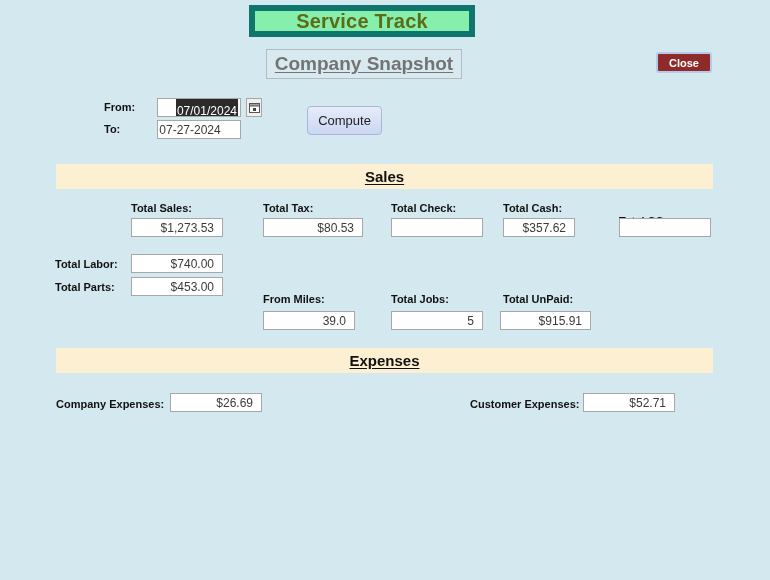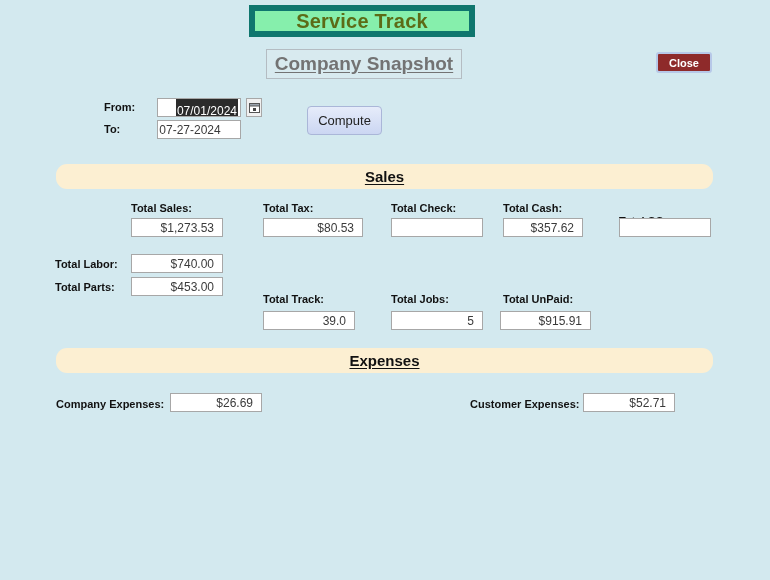--- a/index.html
+++ b/index.html
@@ -157,41 +157,40 @@
   
   .section-bar {
     position: absolute;
     left: 56px;
     width: 657px;
     height: 25px;
     background: #fcefd2;
     display: flex;
     align-items: center;
     justify-content: center;
-    border-radius: 11px;
   }
   .section-bar .txt {
     font-size: 15px;
     font-weight: bold;
     color: #111111;
     text-decoration: underline;
     text-underline-offset: 2px;
   }
   #sales-bar { top: 164px; }
   #expenses-bar { top: 348px; }
 
   
   #lbl-total-sales  { left: 131px; top: 202px; }
   #in-total-sales   { left: 131px; top: 218px; width: 92px; }
   #lbl-total-tax    { left: 263px; top: 202px; }
   #in-total-tax     { left: 263px; top: 218px; width: 100px; }
   #lbl-total-check  { left: 391px; top: 202px; }
   #in-total-check   { left: 391px; top: 218px; width: 92px; }
   #lbl-total-cash   { left: 503px; top: 202px; }
-  #in-total-cash    { left: 503px; top: 218px; width: 80px; }
+  #in-total-cash    { left: 503px; top: 218px; width: 72px; }
   #lbl-total-cc     { left: 619px; top: 215px; }
   #in-total-cc      { left: 619px; top: 218px; width: 92px; }
 
   
   #lbl-total-labor  { left: 55px; top: 258px; }
   #in-total-labor   { left: 131px; top: 254px; width: 92px; }
   #lbl-total-parts  { left: 55px; top: 281px; }
   #in-total-parts   { left: 131px; top: 277px; width: 92px; }
 
   
@@ -256,21 +255,21 @@
 
 <div class="field-label" id="lbl-total-cc">Total CC:</div>
 <div class="txtbox" id="in-total-cc"></div>
 
 <div class="field-label" id="lbl-total-labor">Total Labor:</div>
 <div class="txtbox" id="in-total-labor">$740.00</div>
 
 <div class="field-label" id="lbl-total-parts">Total Parts:</div>
 <div class="txtbox" id="in-total-parts">$453.00</div>
 
-<div class="field-label" id="lbl-total-miles">Total Track:</div>
+<div class="field-label" id="lbl-total-miles">From Miles:</div>
 <div class="txtbox" id="in-total-miles">39.0</div>
 
 <div class="field-label" id="lbl-total-jobs">Total Jobs:</div>
 <div class="txtbox" id="in-total-jobs">5</div>
 
 <div class="field-label" id="lbl-total-unpaid">Total UnPaid:</div>
 <div class="txtbox" id="in-total-unpaid">$915.91</div>
 
 <div class="section-bar" id="expenses-bar">
   <span class="txt">Expenses</span>

